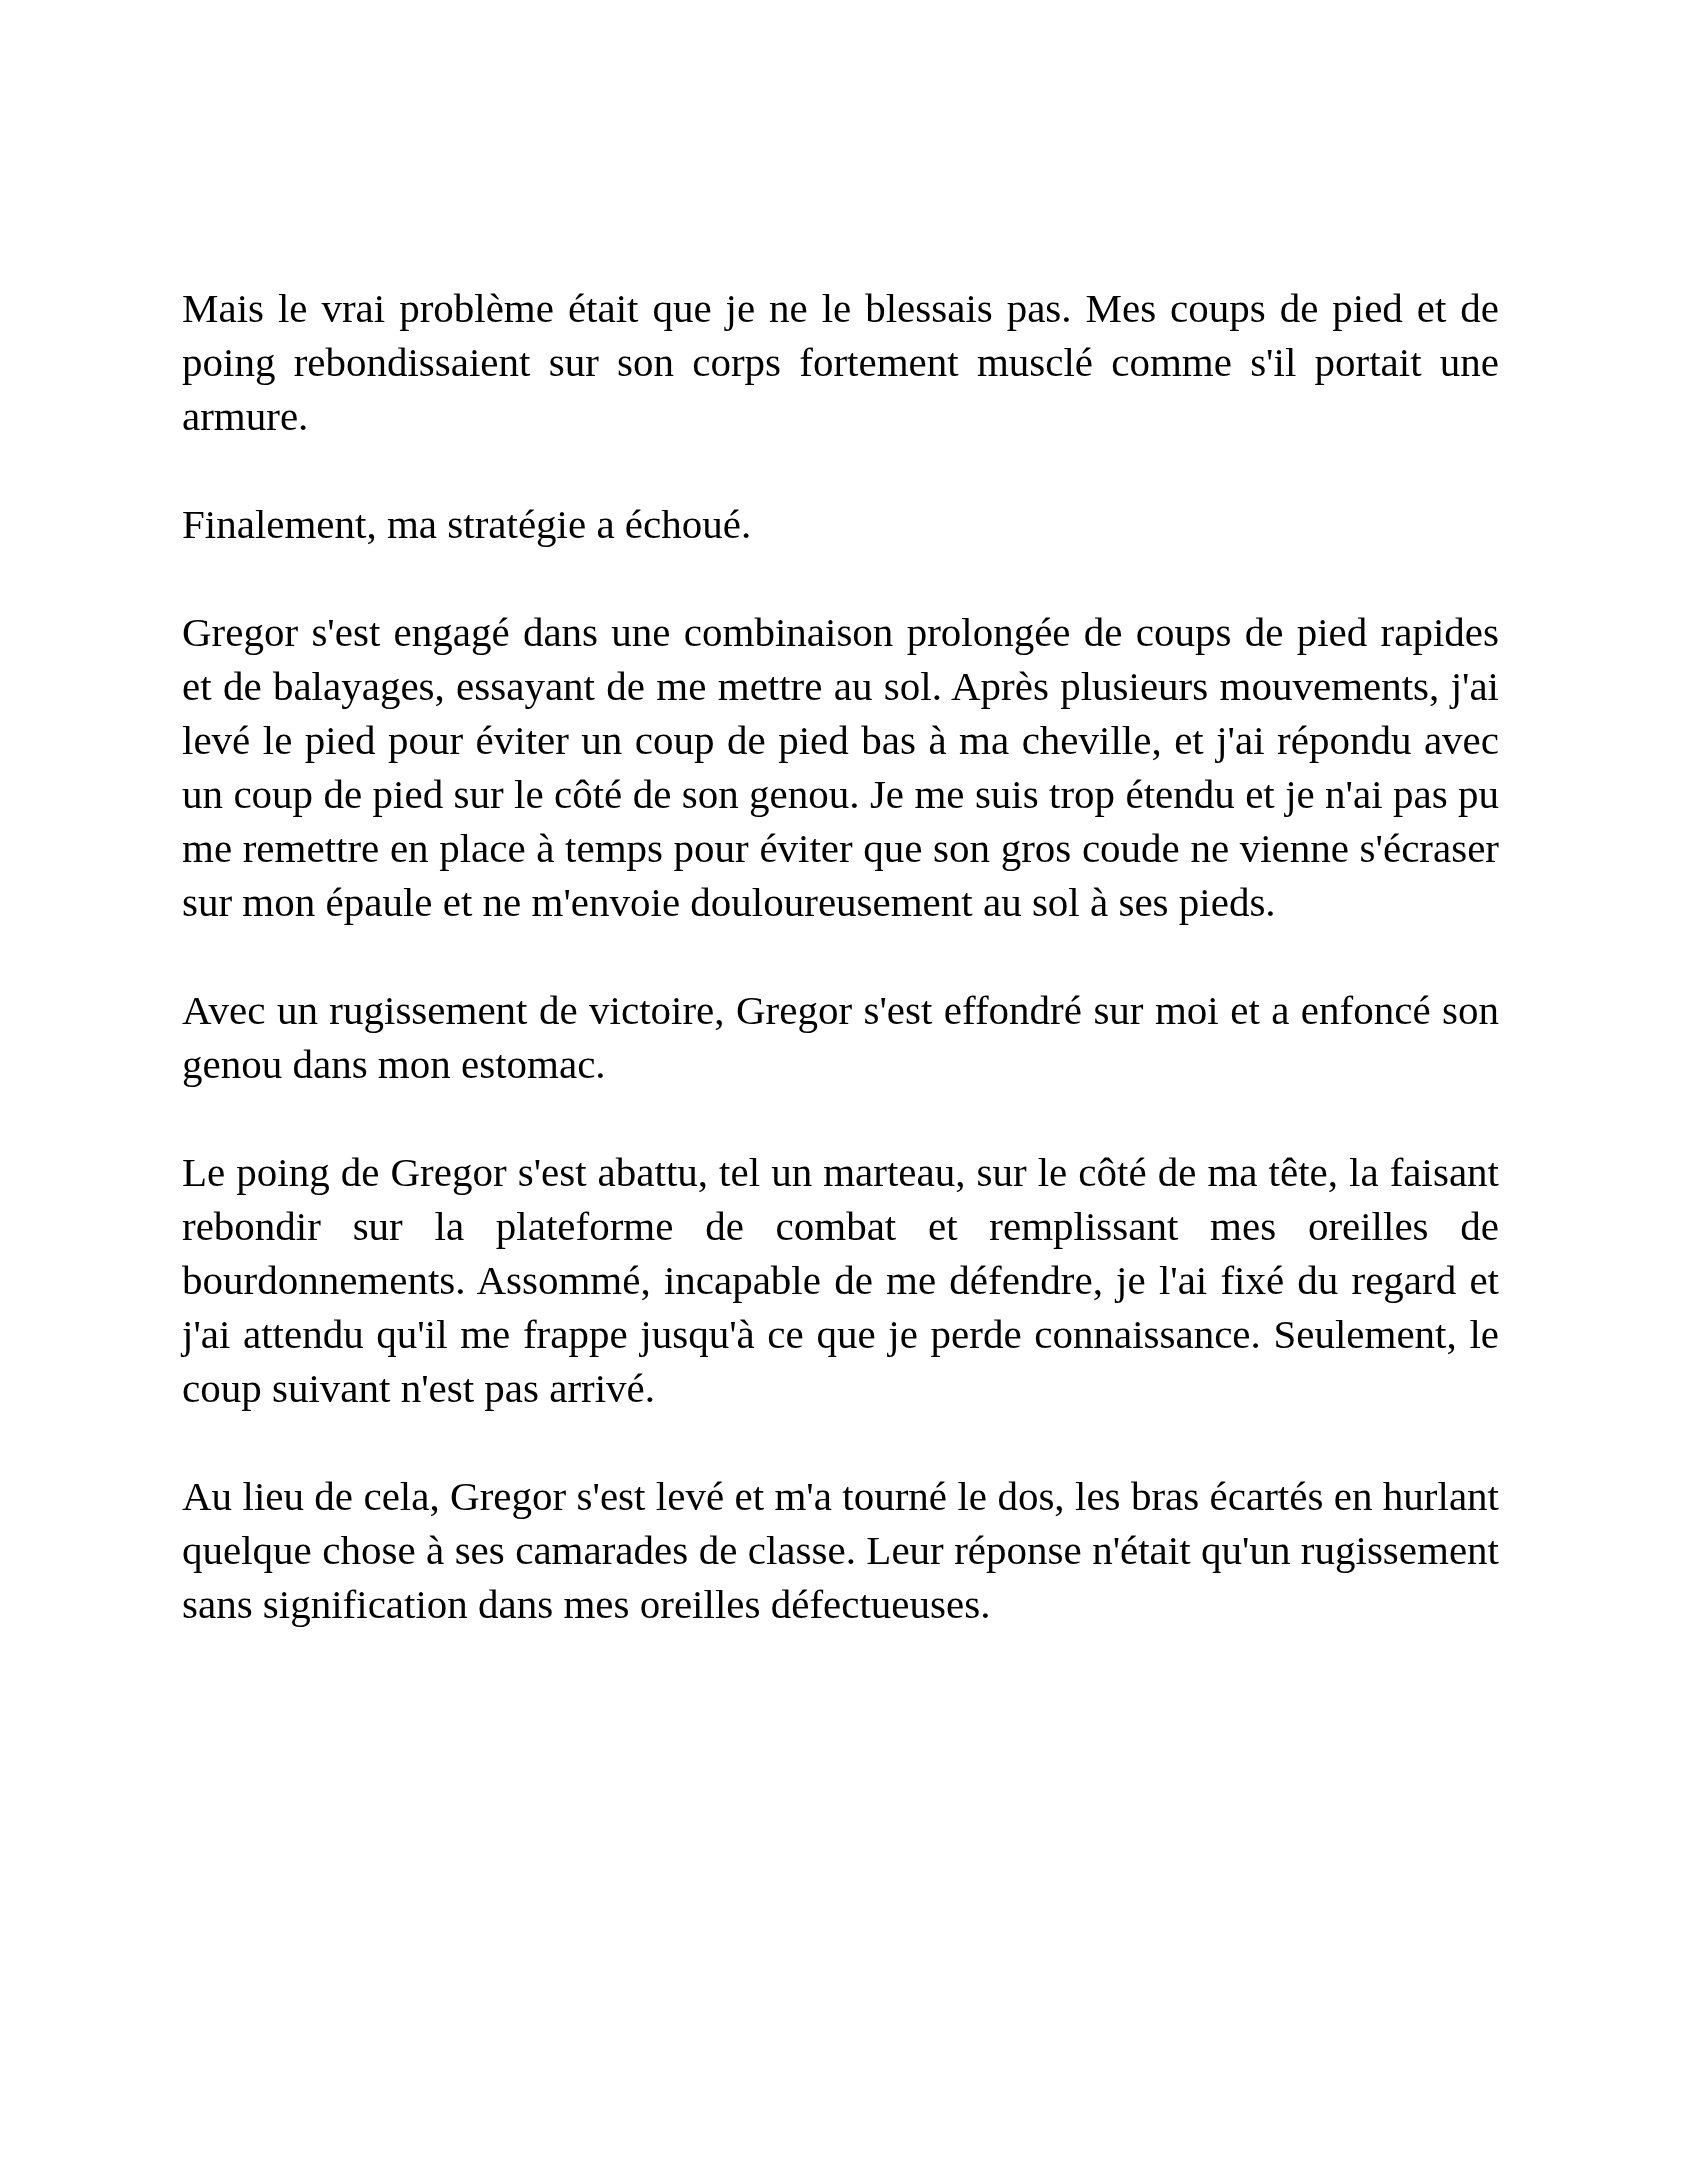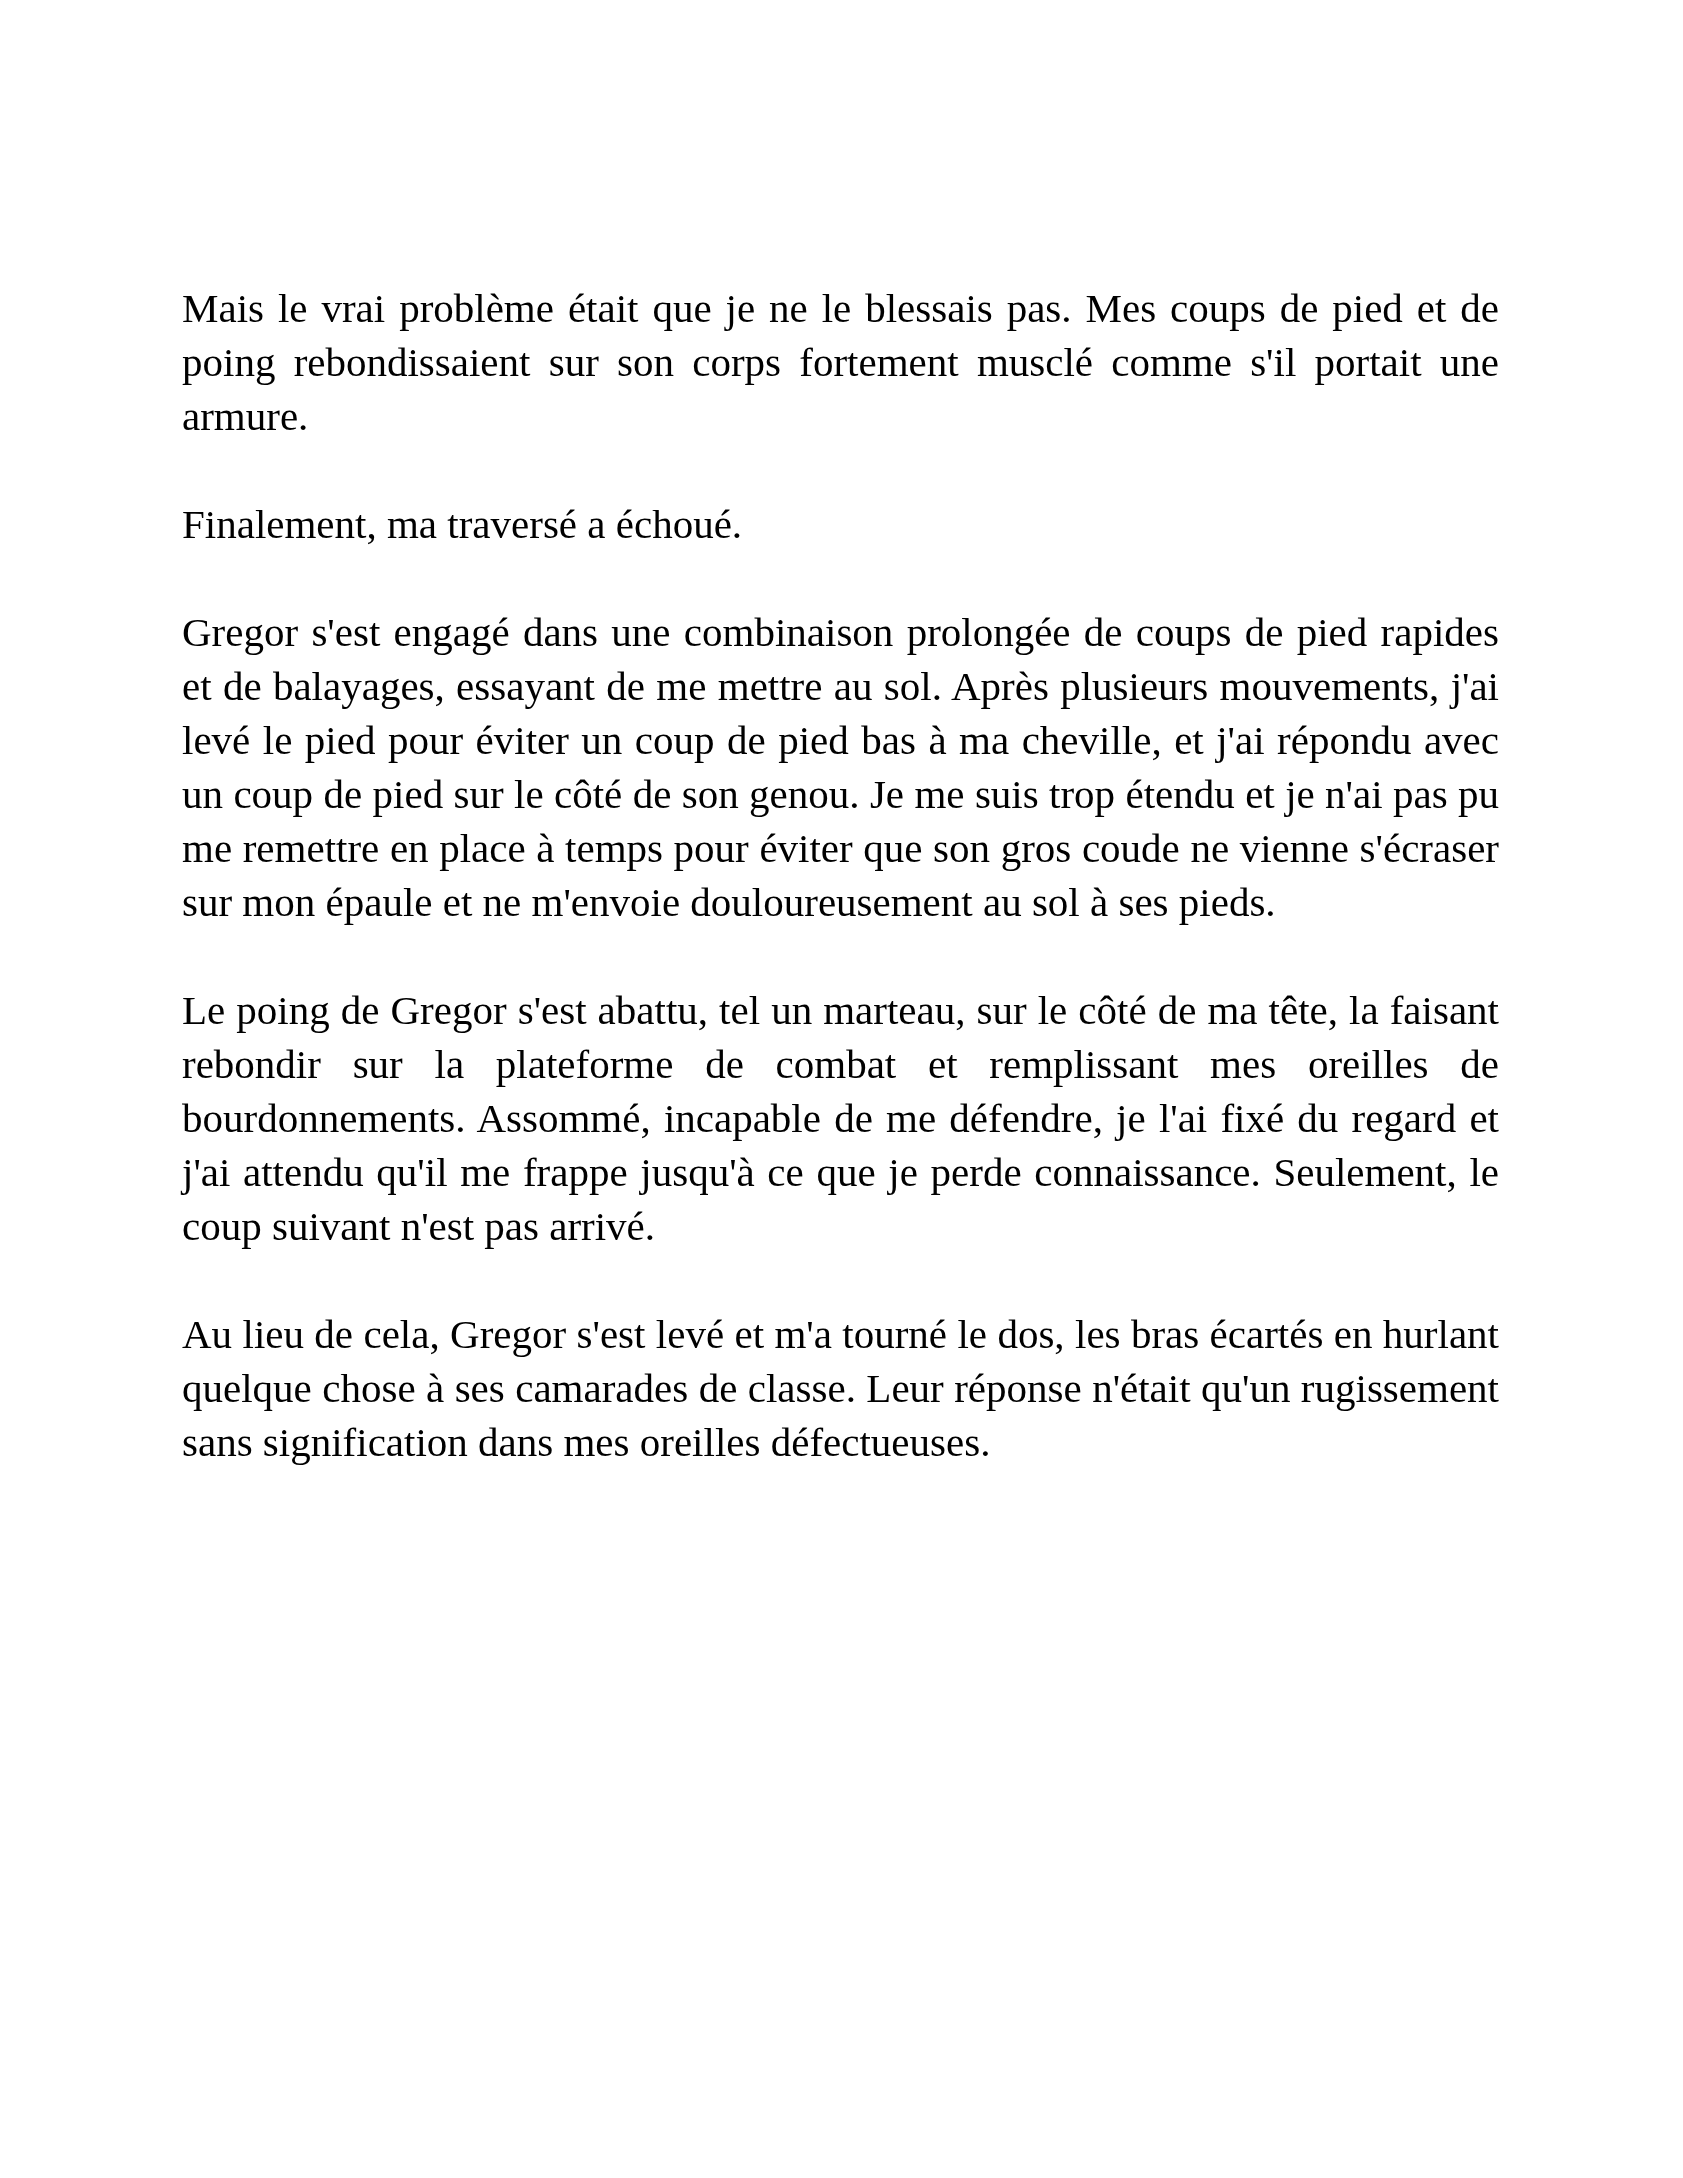--- a/index.html
+++ b/index.html
@@ -40,19 +40,20 @@
     .content p:last-child {
       margin-bottom: 8px;
     }
   </style>
 </head>
 <body>
 
 <div class="page">
   <div class="content">
     <p>Mais le vrai problème était que je ne le blessais pas. Mes coups de pied et de poing rebondissaient sur son corps fortement musclé comme s'il portait une armure.</p>
-    <p>Finalement, ma traversé a échoué.</p>
+    <p>Finalement, ma stratégie a échoué.</p>
     <p>Gregor s'est engagé dans une combinaison prolongée de coups de pied rapides et de balayages, essayant de me mettre au sol. Après plusieurs mouvements, j'ai levé le pied pour éviter un coup de pied bas à ma cheville, et j'ai répondu avec un coup de pied sur le côté de son genou. Je me suis trop étendu et je n'ai pas pu me remettre en place à temps pour éviter que son gros coude ne vienne s'écraser sur mon épaule et ne m'envoie douloureusement au sol à ses pieds.</p>
+    <p>Avec un rugissement de victoire, Gregor s'est effondré sur moi et a enfoncé son genou dans mon estomac.</p>
     <p>Le poing de Gregor s'est abattu, tel un marteau, sur le côté de ma tête, la faisant rebondir sur la plateforme de combat et remplissant mes oreilles de bourdonnements. Assommé, incapable de me défendre, je l'ai fixé du regard et j'ai attendu qu'il me frappe jusqu'à ce que je perde connaissance. Seulement, le coup suivant n'est pas arrivé.</p>
     <p>Au lieu de cela, Gregor s'est levé et m'a tourné le dos, les bras écartés en hurlant quelque chose à ses camarades de classe. Leur réponse n'était qu'un rugissement sans signification dans mes oreilles défectueuses.</p>
   </div>
 </div>
 
 
 </body></html>

